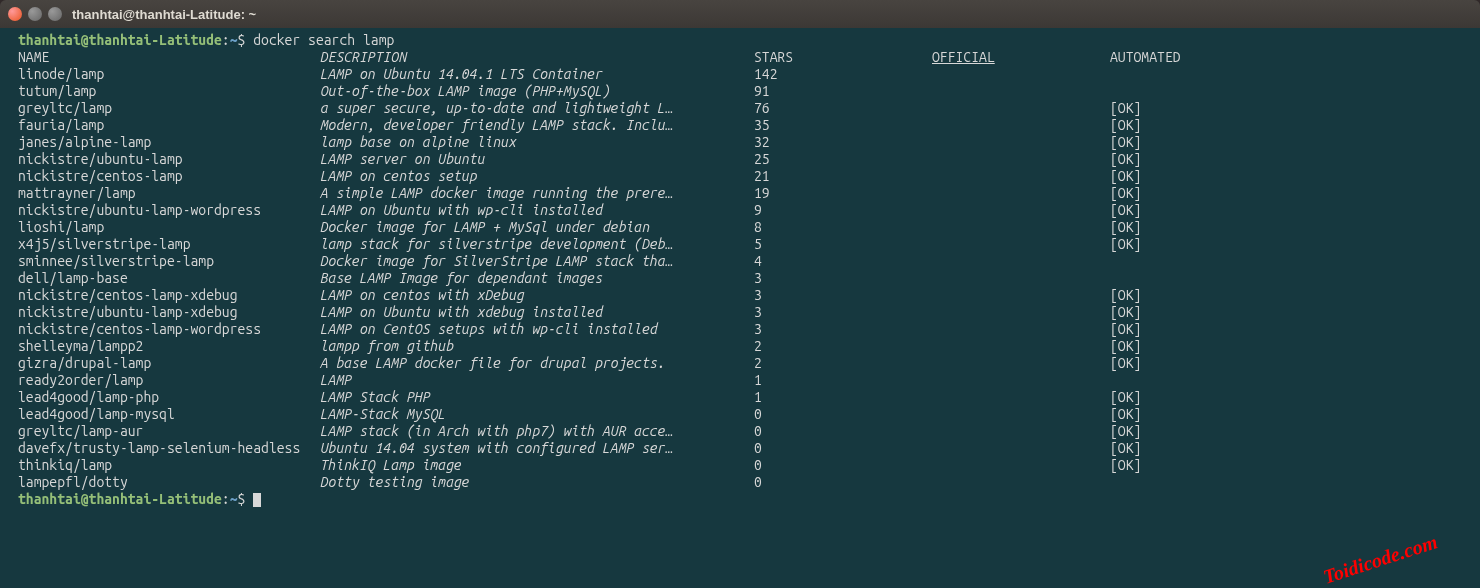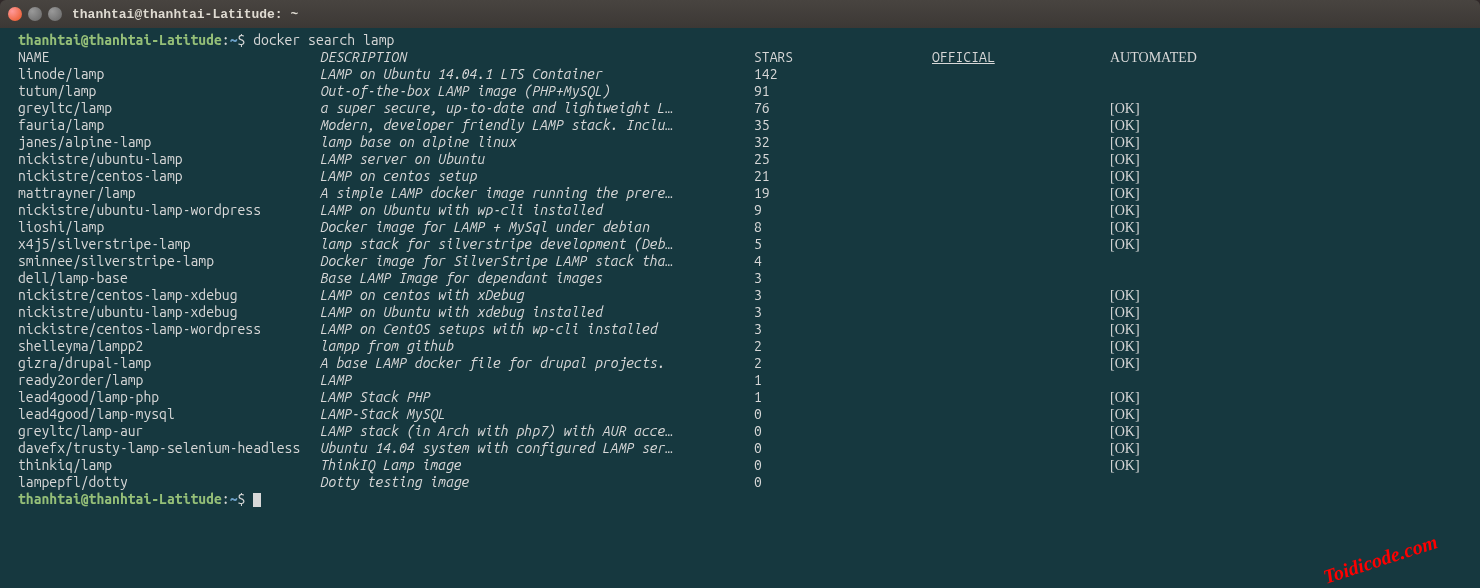--- a/index.html
+++ b/index.html
@@ -46,21 +46,21 @@
     }
     .min-btn {
       background: radial-gradient(circle at 30% 30%, #999, #666);
     }
     .max-btn {
       background: radial-gradient(circle at 30% 30%, #999, #666);
     }
     .title {
       color: #dfdbd2;
       font-size: 13px;
-      font-family: Liberation Mono, monospace;
+      font-family: Liberation Sans, sans-serif;
       font-weight: bold;
     }
     .terminal {
       background: #2c3e40;
       background: #1f3a42;
       background: #173b44;
       background: linear-gradient(#183940, #183940);
       padding: 4px 4px 20px 4px;
       line-height: 17px;
       color: #d8d8d8;
@@ -112,21 +112,20 @@
       display: inline-block;
       width: 178px;
     }
     .col-official {
       display: inline-block;
       width: 178px;
       text-decoration: underline;
     }
     .col-automated {
       display: inline-block;
-      font-family: Liberation Serif, serif;
     }
     .cursor {
       display: inline-block;
       width: 8px;
       height: 14px;
       background: #d8d8d8;
       vertical-align: text-bottom;
     }
     .watermark {
       position: absolute;

